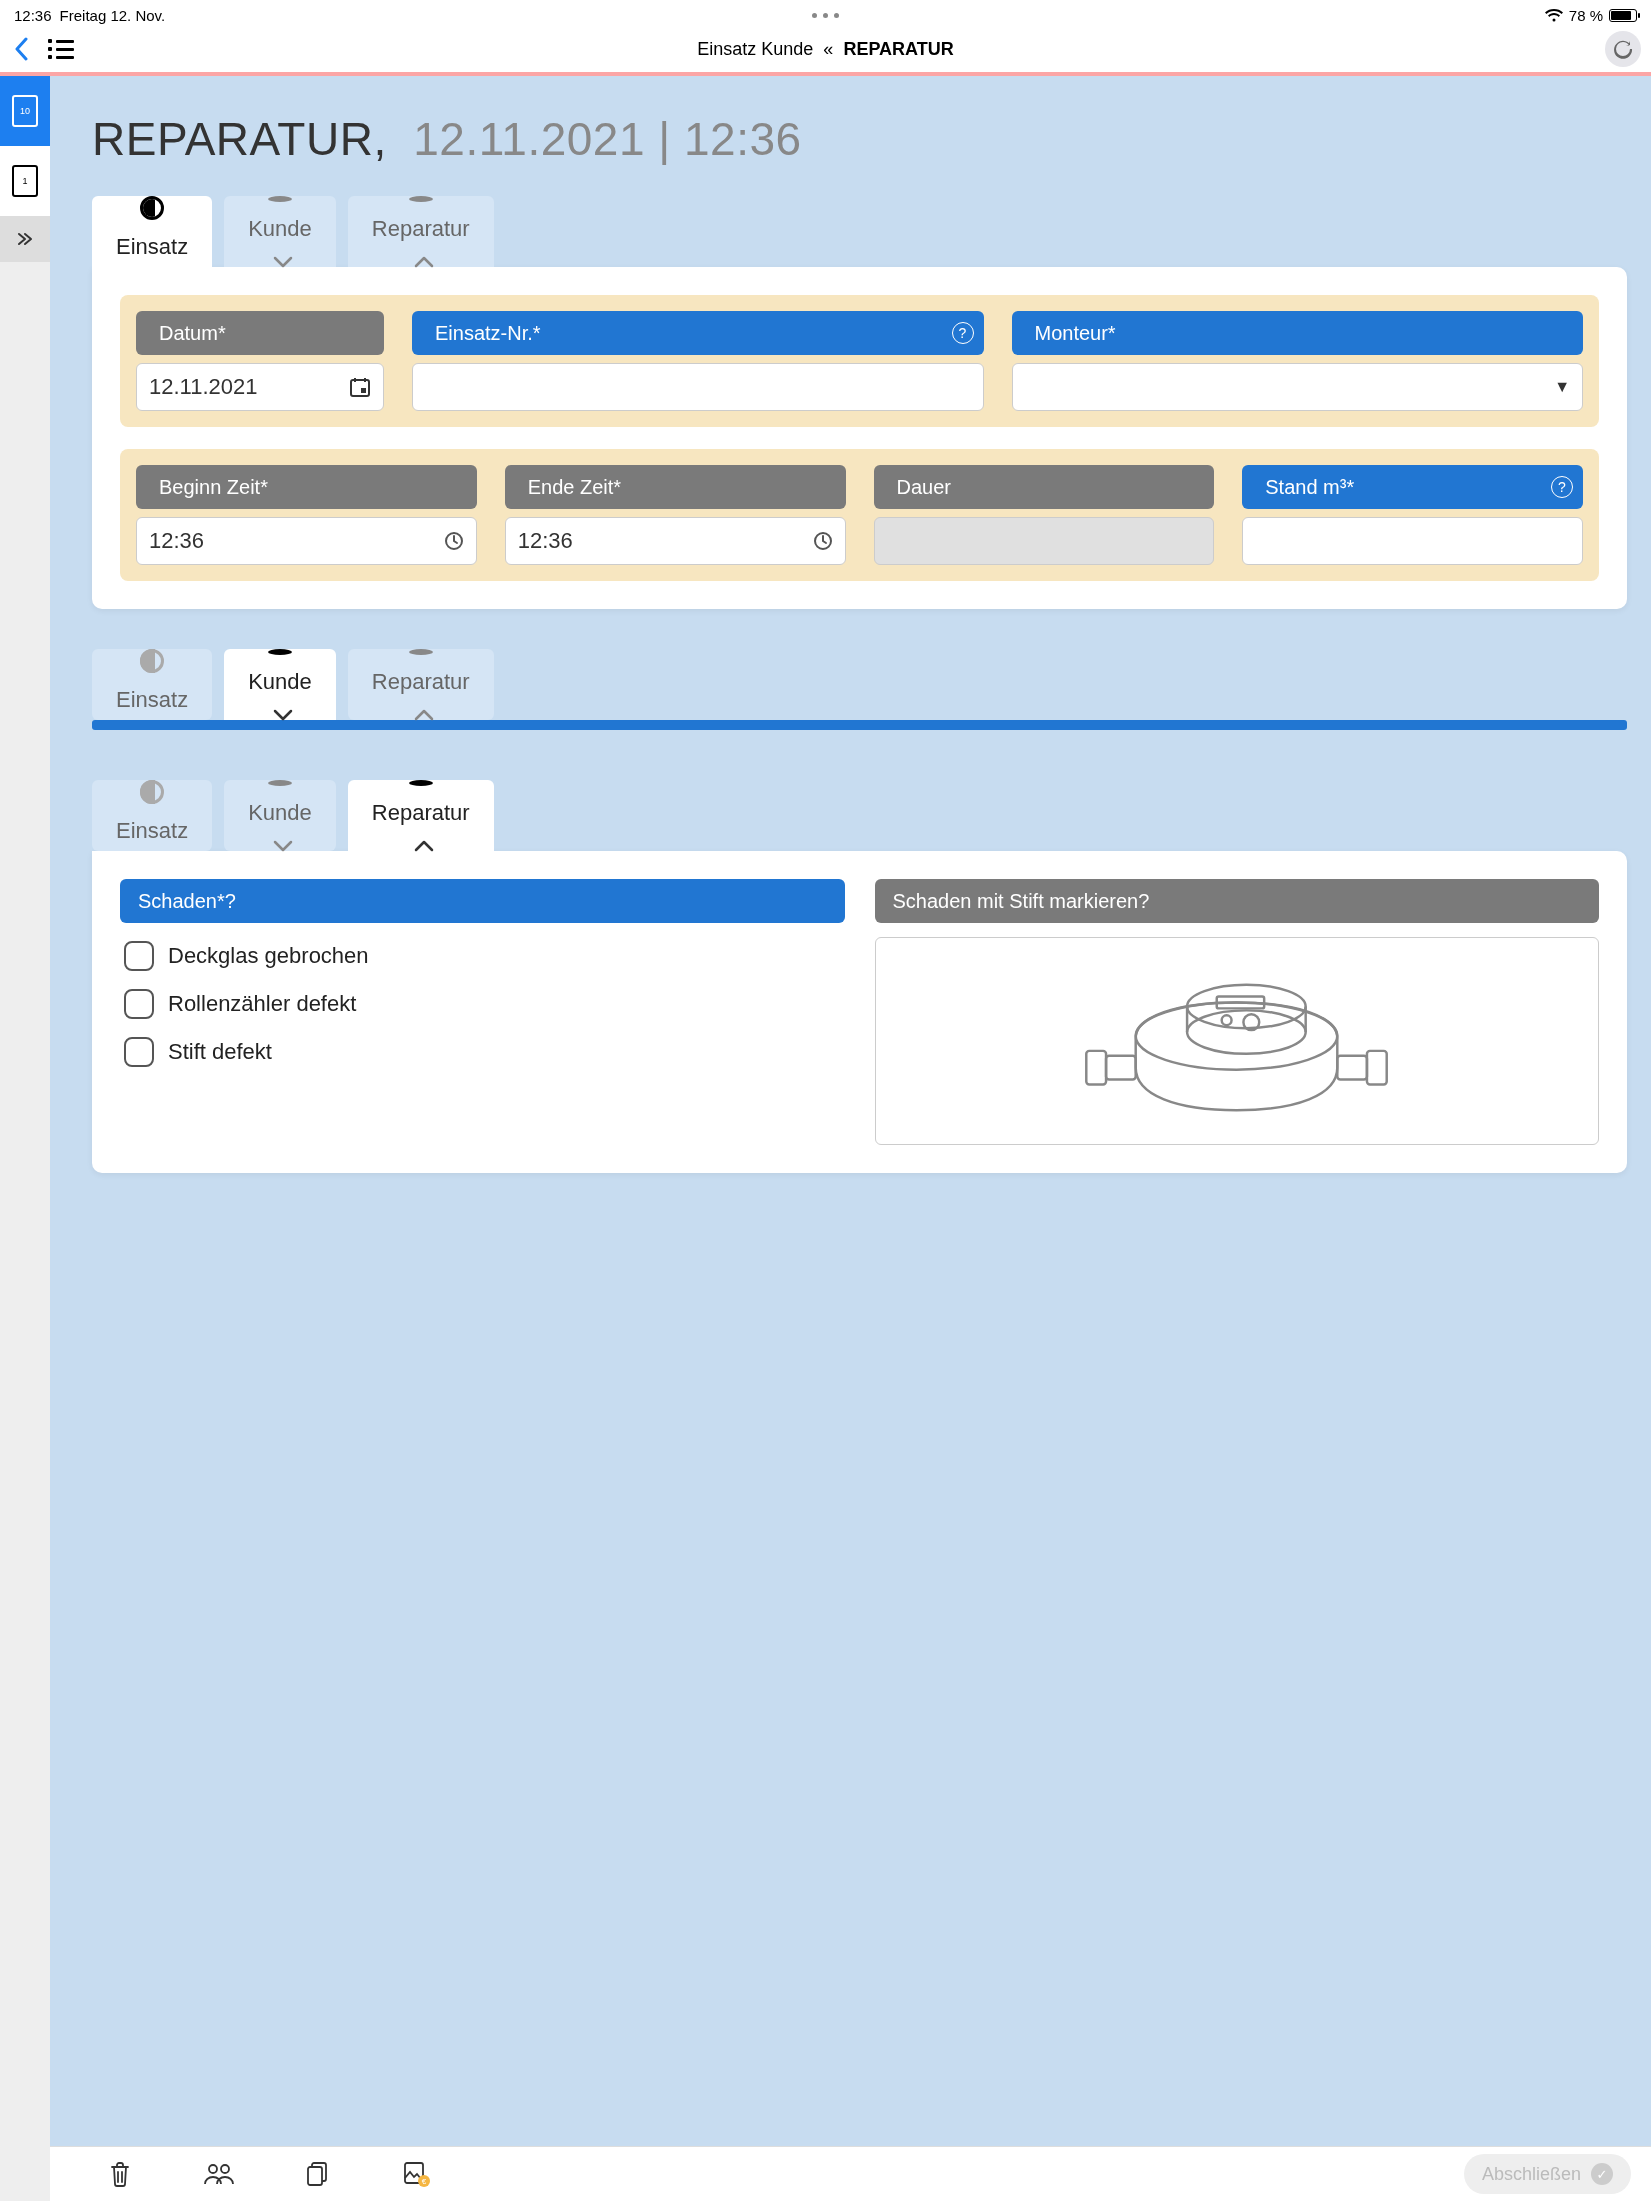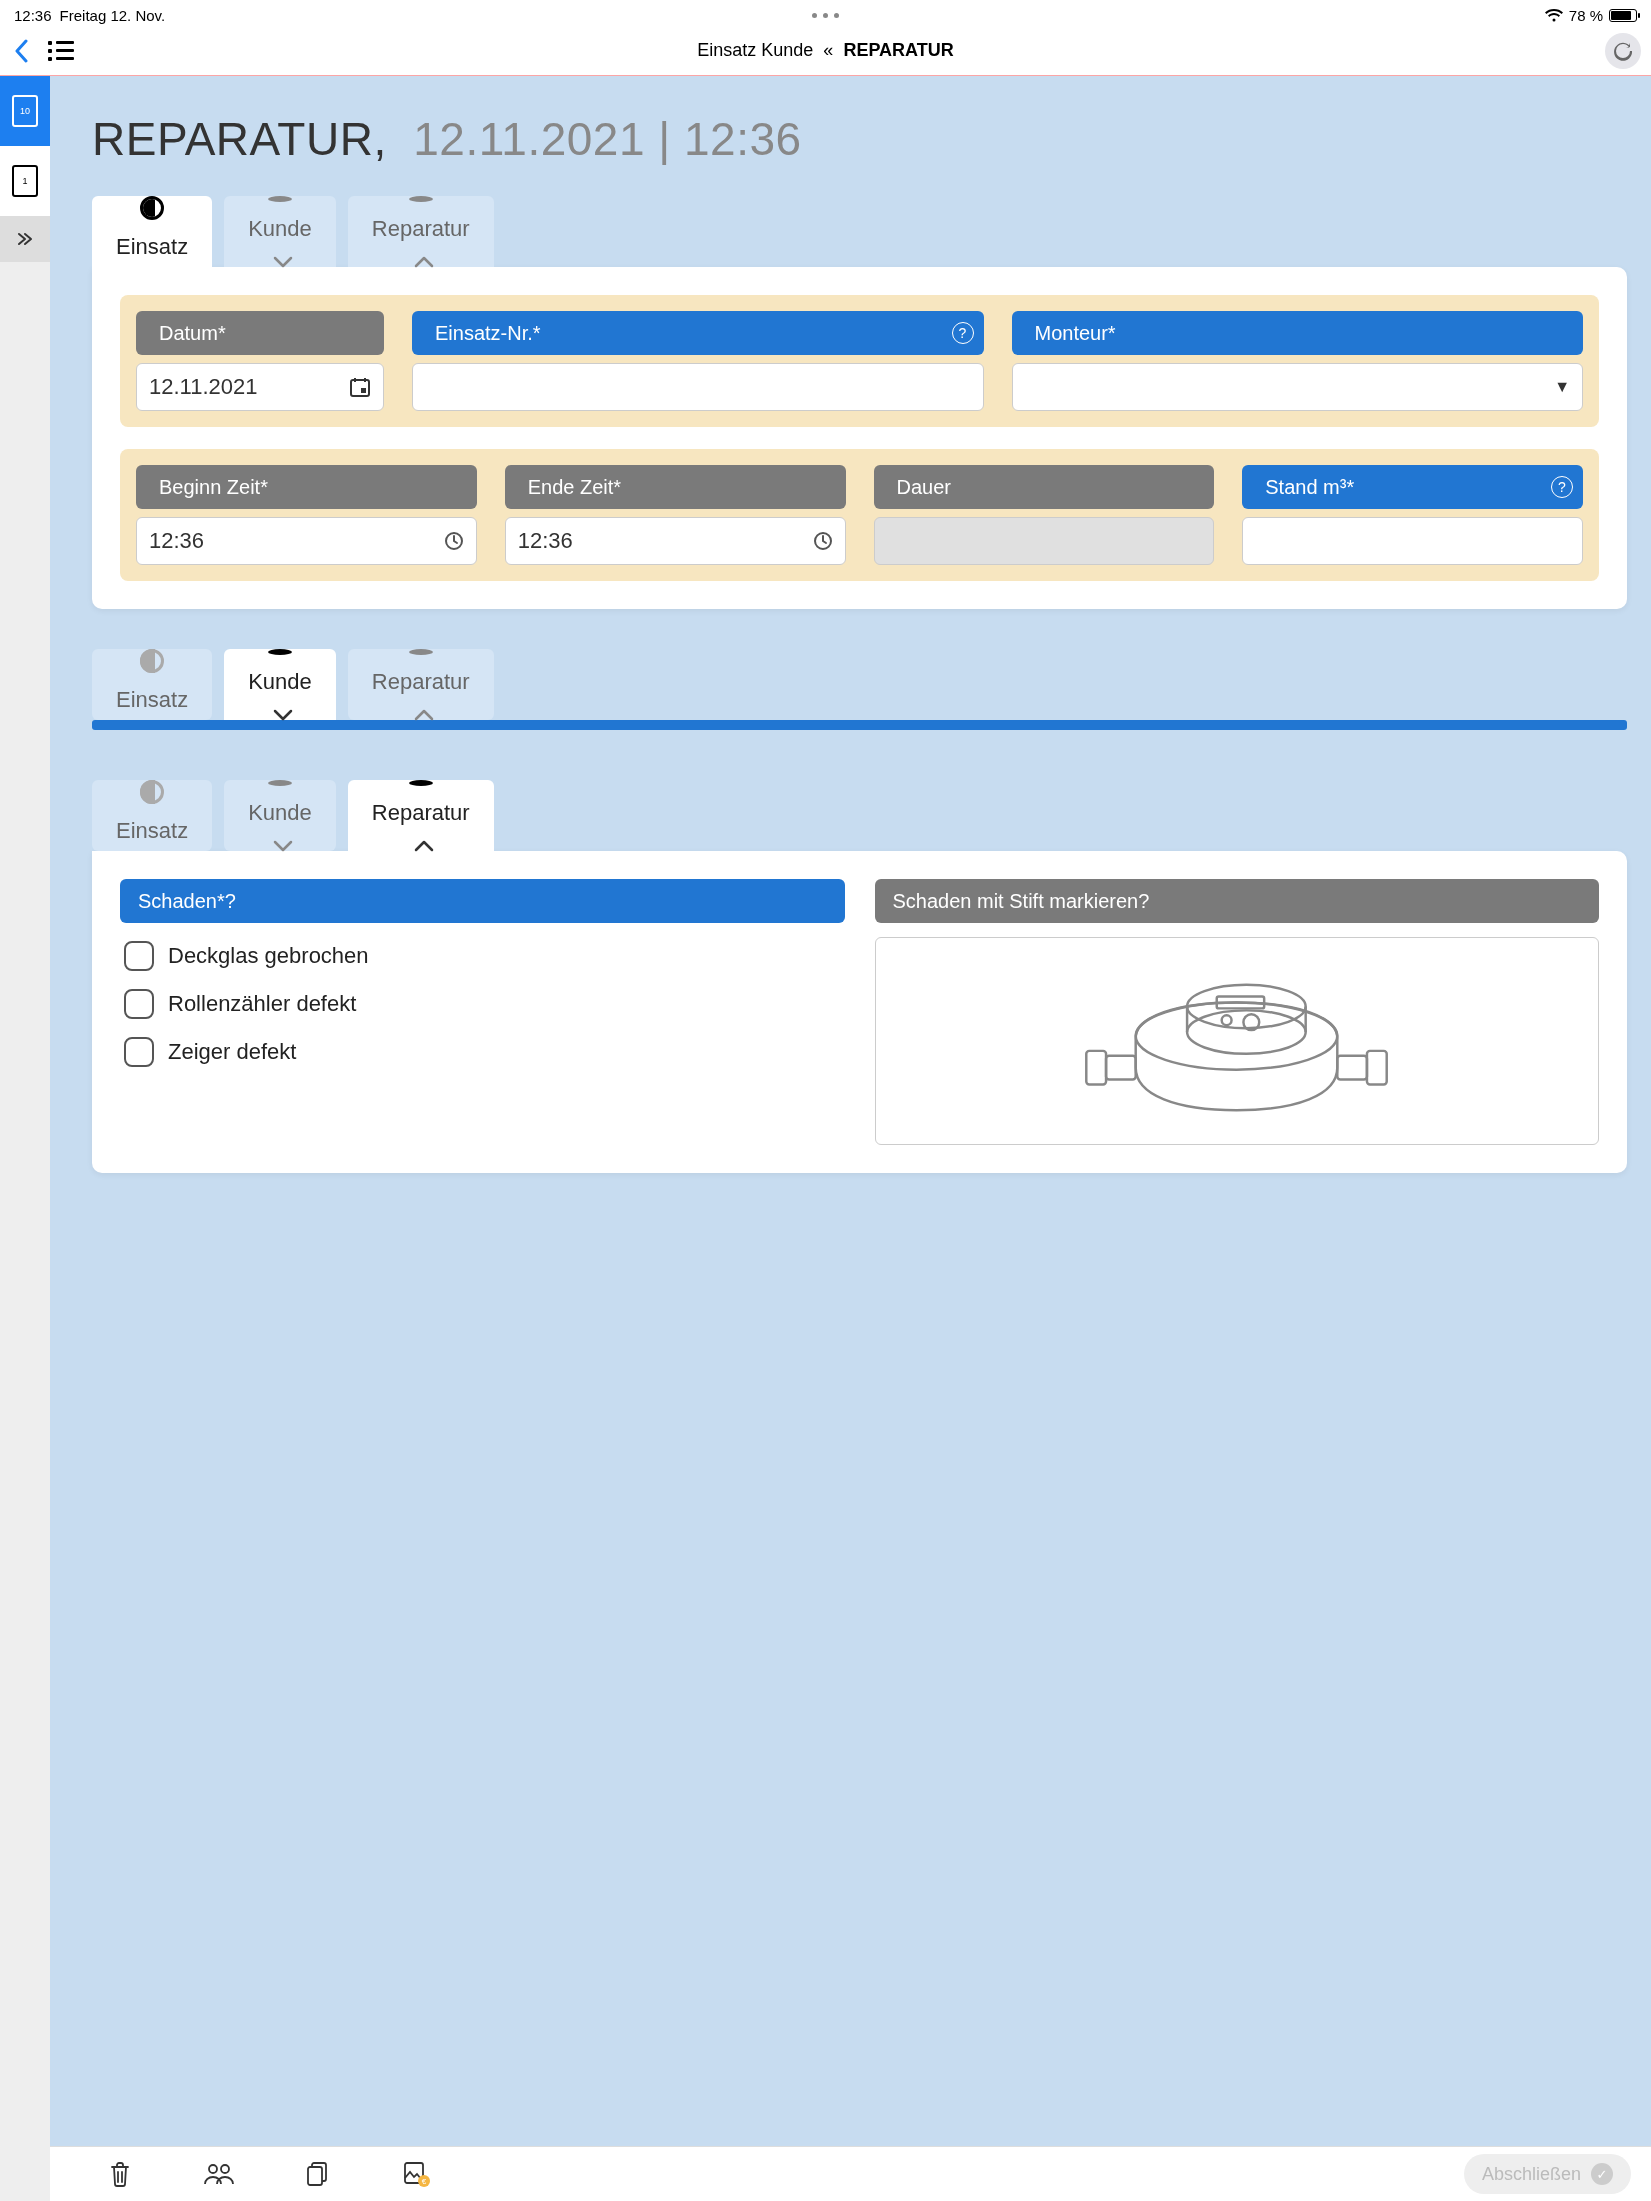--- a/index.html
+++ b/index.html
@@ -10,21 +10,21 @@
   .status-bar { height: 26px; padding: 4px 14px 0 14px; display: flex; justify-content: space-between; align-items: center; font-size: 15px; font-weight: 500; }
   .status-left { display: flex; align-items: center; gap: 8px; }
   .status-right { display: flex; align-items: center; gap: 6px; }
   .status-dots { position: absolute; left: 0; right:0; display:flex; justify-content:center; gap:6px; }
   .status-dots span { width:5px; height:5px; border-radius:50%; background:#888; }
   .battery { width: 28px; height: 13px; border: 1.5px solid #000; border-radius: 3px; position: relative; display:inline-block; }
   .battery::after { content:""; position:absolute; right:-4px; top:3px; width:2px; height:5px; background:#000; border-radius:1px; }
   .battery-fill { position:absolute; left:1px; top:1px; bottom:1px; width:78%; background:#000; border-radius:1px; }
 
   
-  .nav-bar { height: 50px; display:flex; align-items:center; justify-content:space-between; padding: 0 10px; border-bottom: 1px solid #fca5a5; position:relative; }
+  .nav-bar { height: 50px; display:flex; align-items:center; justify-content:space-between; padding: 0 10px; border-bottom: 4px solid #fca5a5; position:relative; }
   .nav-left { display:flex; align-items:center; gap: 18px; }
   .back-chevron { color:#1d7ff0; font-size:26px; font-weight:300; padding-left:4px; }
   .list-icon { display:flex; flex-direction:column; gap:4px; }
   .list-icon .row { display:flex; align-items:center; gap:4px; }
   .list-icon .dot { width:4px; height:4px; background:#000; border-radius:1px; }
   .list-icon .line { width:18px; height:3px; background:#000; border-radius:1px; }
   .nav-title { position:absolute; left:0; right:0; text-align:center; font-size:18px; font-weight:600; }
   .nav-title .muted { font-weight:400; }
   .refresh-btn { width:36px; height:36px; border-radius:50%; background:#e5e5ea; display:flex; align-items:center; justify-content:center; color:#555; }
 
@@ -348,21 +348,21 @@
             <div class="check-item">
               <span class="check-box"></span>
               <span>Deckglas gebrochen</span>
             </div>
             <div class="check-item">
               <span class="check-box"></span>
               <span>Rollenzähler defekt</span>
             </div>
             <div class="check-item">
               <span class="check-box"></span>
-              <span>Zeiger defekt</span>
+              <span>Stift defekt</span>
             </div>
           </div>
         </div>
         <div class="rep-col">
           <div class="rep-header" style="background:#7a7a7a;">
             <span>Schaden mit Stift markieren</span>
               <span class="help">?</span>
           </div>
           <div class="meter-img-box">
 

